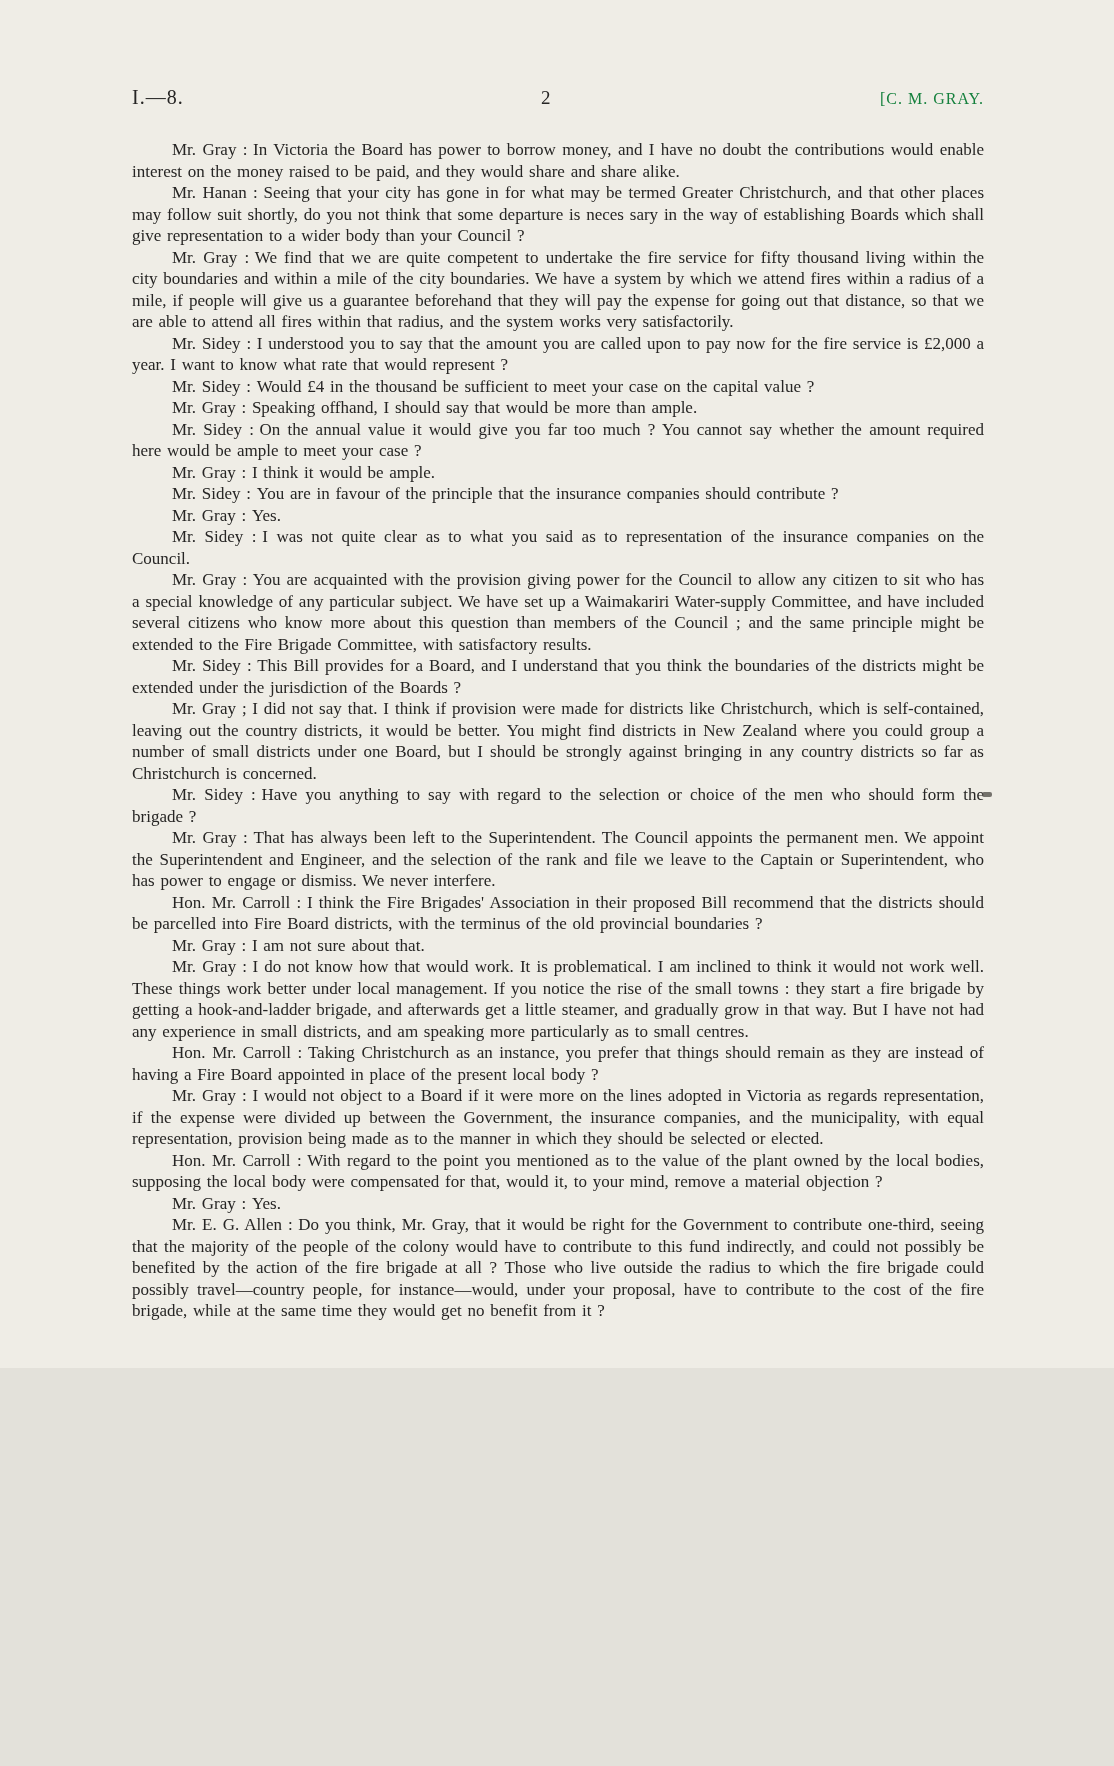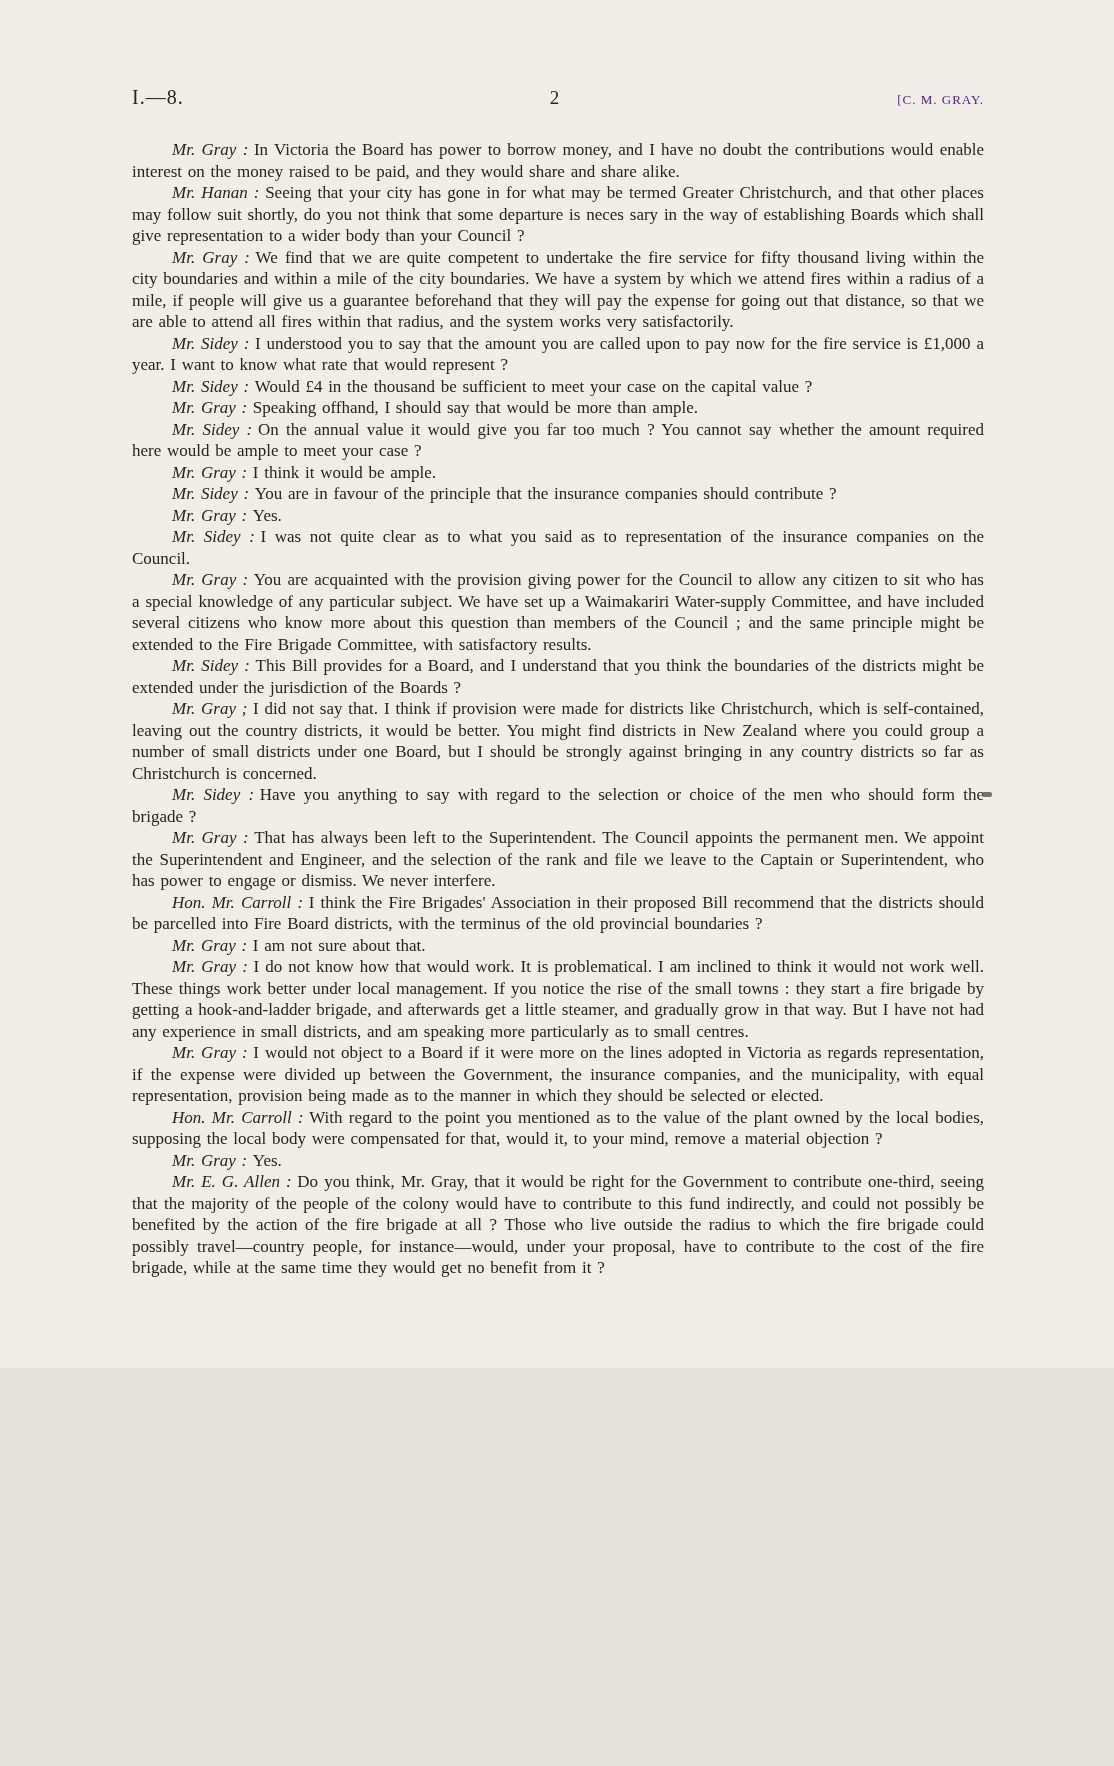--- a/index.html
+++ b/index.html
@@ -28,36 +28,35 @@
   }
   .h-left {
     font-size: 20px;
     letter-spacing: 1px;
   }
   .h-center {
     font-size: 19px;
     transform: translateX(14px);
   }
   .h-right {
-    font-size: 13px;
+    font-size: 16px;
     letter-spacing: 1px;
-    color: #4c1d95;
+    color: #15803d;
   }
   .transcript-body {
     text-align: justify;
     font-size: 17px;
     line-height: 21.5px;
     word-spacing: 1.5px;
   }
   .para {
     margin: 0;
     text-indent: 40px;
   }
   .speaker {
-    font-style: italic;
     margin-right: 0.33em;
   }
   
   .scan-speck {
     position: absolute;
     right: 122px;
     top: 792px;
     width: 10px;
     height: 5px;
     background: #55524e;
@@ -71,35 +70,36 @@
 <div class="page">
   <div class="page-header">
     <span class="h-left">I.—8.</span>
     <span class="h-center">2</span>
     <span class="h-right">[C. M. GRAY.</span>
   </div>
   <div class="transcript-body">
       <p class="para"><span class="speaker">Mr. Gray :</span><span>In Victoria the Board has power to borrow money, and I have no doubt the contributions would enable interest on the money raised to be paid, and they would share and share alike.</span></p>
       <p class="para"><span class="speaker">Mr. Hanan :</span><span>Seeing that your city has gone in for what may be termed Greater Christchurch, and that other places may follow suit shortly, do you not think that some departure is neces sary in the way of establishing Boards which shall give representation to a wider body than your Council ?</span></p>
       <p class="para"><span class="speaker">Mr. Gray :</span><span>We find that we are quite competent to undertake the fire service for fifty thousand living within the city boundaries and within a mile of the city boundaries. We have a system by which we attend fires within a radius of a mile, if people will give us a guarantee beforehand that they will pay the expense for going out that distance, so that we are able to attend all fires within that radius, and the system works very satisfactorily.</span></p>
-      <p class="para"><span class="speaker">Mr. Sidey :</span><span>I understood you to say that the amount you are called upon to pay now for the fire service is £1,000 a year. I want to know what rate that would represent ?</span></p>
+      <p class="para"><span class="speaker">Mr. Sidey :</span><span>I understood you to say that the amount you are called upon to pay now for the fire service is £2,000 a year. I want to know what rate that would represent ?</span></p>
       <p class="para"><span class="speaker">Mr. Sidey :</span><span>Would £4 in the thousand be sufficient to meet your case on the capital value ?</span></p>
       <p class="para"><span class="speaker">Mr. Gray :</span><span>Speaking offhand, I should say that would be more than ample.</span></p>
       <p class="para"><span class="speaker">Mr. Sidey :</span><span>On the annual value it would give you far too much ?  You cannot say whether the amount required here would be ample to meet your case ?</span></p>
       <p class="para"><span class="speaker">Mr. Gray :</span><span>I think it would be ample.</span></p>
       <p class="para"><span class="speaker">Mr. Sidey :</span><span>You are in favour of the principle that the insurance companies should contribute ?</span></p>
       <p class="para"><span class="speaker">Mr. Gray :</span><span>Yes.</span></p>
       <p class="para"><span class="speaker">Mr. Sidey :</span><span>I was not quite clear as to what you said as to representation of the insurance companies on the Council.</span></p>
       <p class="para"><span class="speaker">Mr. Gray :</span><span>You are acquainted with the provision giving power for the Council to allow any citizen to sit who has a special knowledge of any particular subject.  We have set up a Waimakariri Water-supply Committee, and have included several citizens who know more about this question than members of the Council ; and the same principle might be extended to the Fire Brigade Committee, with satisfactory results.</span></p>
       <p class="para"><span class="speaker">Mr. Sidey :</span><span>This Bill provides for a Board, and I understand that you think the boundaries of the districts might be extended under the jurisdiction of the Boards ?</span></p>
       <p class="para"><span class="speaker">Mr. Gray ;</span><span>I did not say that.  I think if provision were made for districts like Christchurch, which is self-contained, leaving out the country districts, it would be better.  You might find districts in New Zealand where you could group a number of small districts under one Board, but I should be strongly against bringing in any country districts so far as Christchurch is concerned.</span></p>
       <p class="para"><span class="speaker">Mr. Sidey :</span><span>Have you anything to say with regard to the selection or choice of the men who should form the brigade ?</span></p>
       <p class="para"><span class="speaker">Mr. Gray :</span><span>That has always been left to the Superintendent.  The Council appoints the permanent men.  We appoint the Superintendent and Engineer, and the selection of the rank and file we leave to the Captain or Superintendent, who has power to engage or dismiss.  We never interfere.</span></p>
       <p class="para"><span class="speaker">Hon. Mr. Carroll :</span><span>I think the Fire Brigades' Association in their proposed Bill recommend that the districts should be parcelled into Fire Board districts, with the terminus of the old provincial boundaries ?</span></p>
       <p class="para"><span class="speaker">Mr. Gray :</span><span>I am not sure about that.</span></p>
       <p class="para"><span class="speaker">Mr. Gray :</span><span>I do not know how that would work.  It is problematical.  I am inclined to think it would not work well.  These things work better under local management.  If you notice the rise of the small towns : they start a fire brigade by getting a hook-and-ladder brigade, and afterwards get a little steamer, and gradually grow in that way.  But I have not had any experience in small districts, and am speaking more particularly as to small centres.</span></p>
+      <p class="para"><span class="speaker">Hon. Mr. Carroll :</span><span>Taking Christchurch as an instance, you prefer that things should remain as they are instead of having a Fire Board appointed in place of the present local body ?</span></p>
       <p class="para"><span class="speaker">Mr. Gray :</span><span>I would not object to a Board if it were more on the lines adopted in Victoria as regards representation, if the expense were divided up between the Government, the insurance companies, and the municipality, with equal representation, provision being made as to the manner in which they should be selected or elected.</span></p>
       <p class="para"><span class="speaker">Hon. Mr. Carroll :</span><span>With regard to the point you mentioned as to the value of the plant owned by the local bodies, supposing the local body were compensated for that, would it, to your mind, remove a material objection ?</span></p>
       <p class="para"><span class="speaker">Mr. Gray :</span><span>Yes.</span></p>
       <p class="para"><span class="speaker">Mr. E. G. Allen :</span><span>Do you think, Mr. Gray, that it would be right for the Government to contribute one-third, seeing that the majority of the people of the colony would have to contribute to this fund indirectly, and could not possibly be benefited by the action of the fire brigade at all ? Those who live outside the radius to which the fire brigade could possibly travel—country people, for instance—would, under your proposal, have to contribute to the cost of the fire brigade, while at the same time they would get no benefit from it ?</span></p>
     </div>
   <div class="scan-speck"></div>
 </div>
 
 </body></html>

